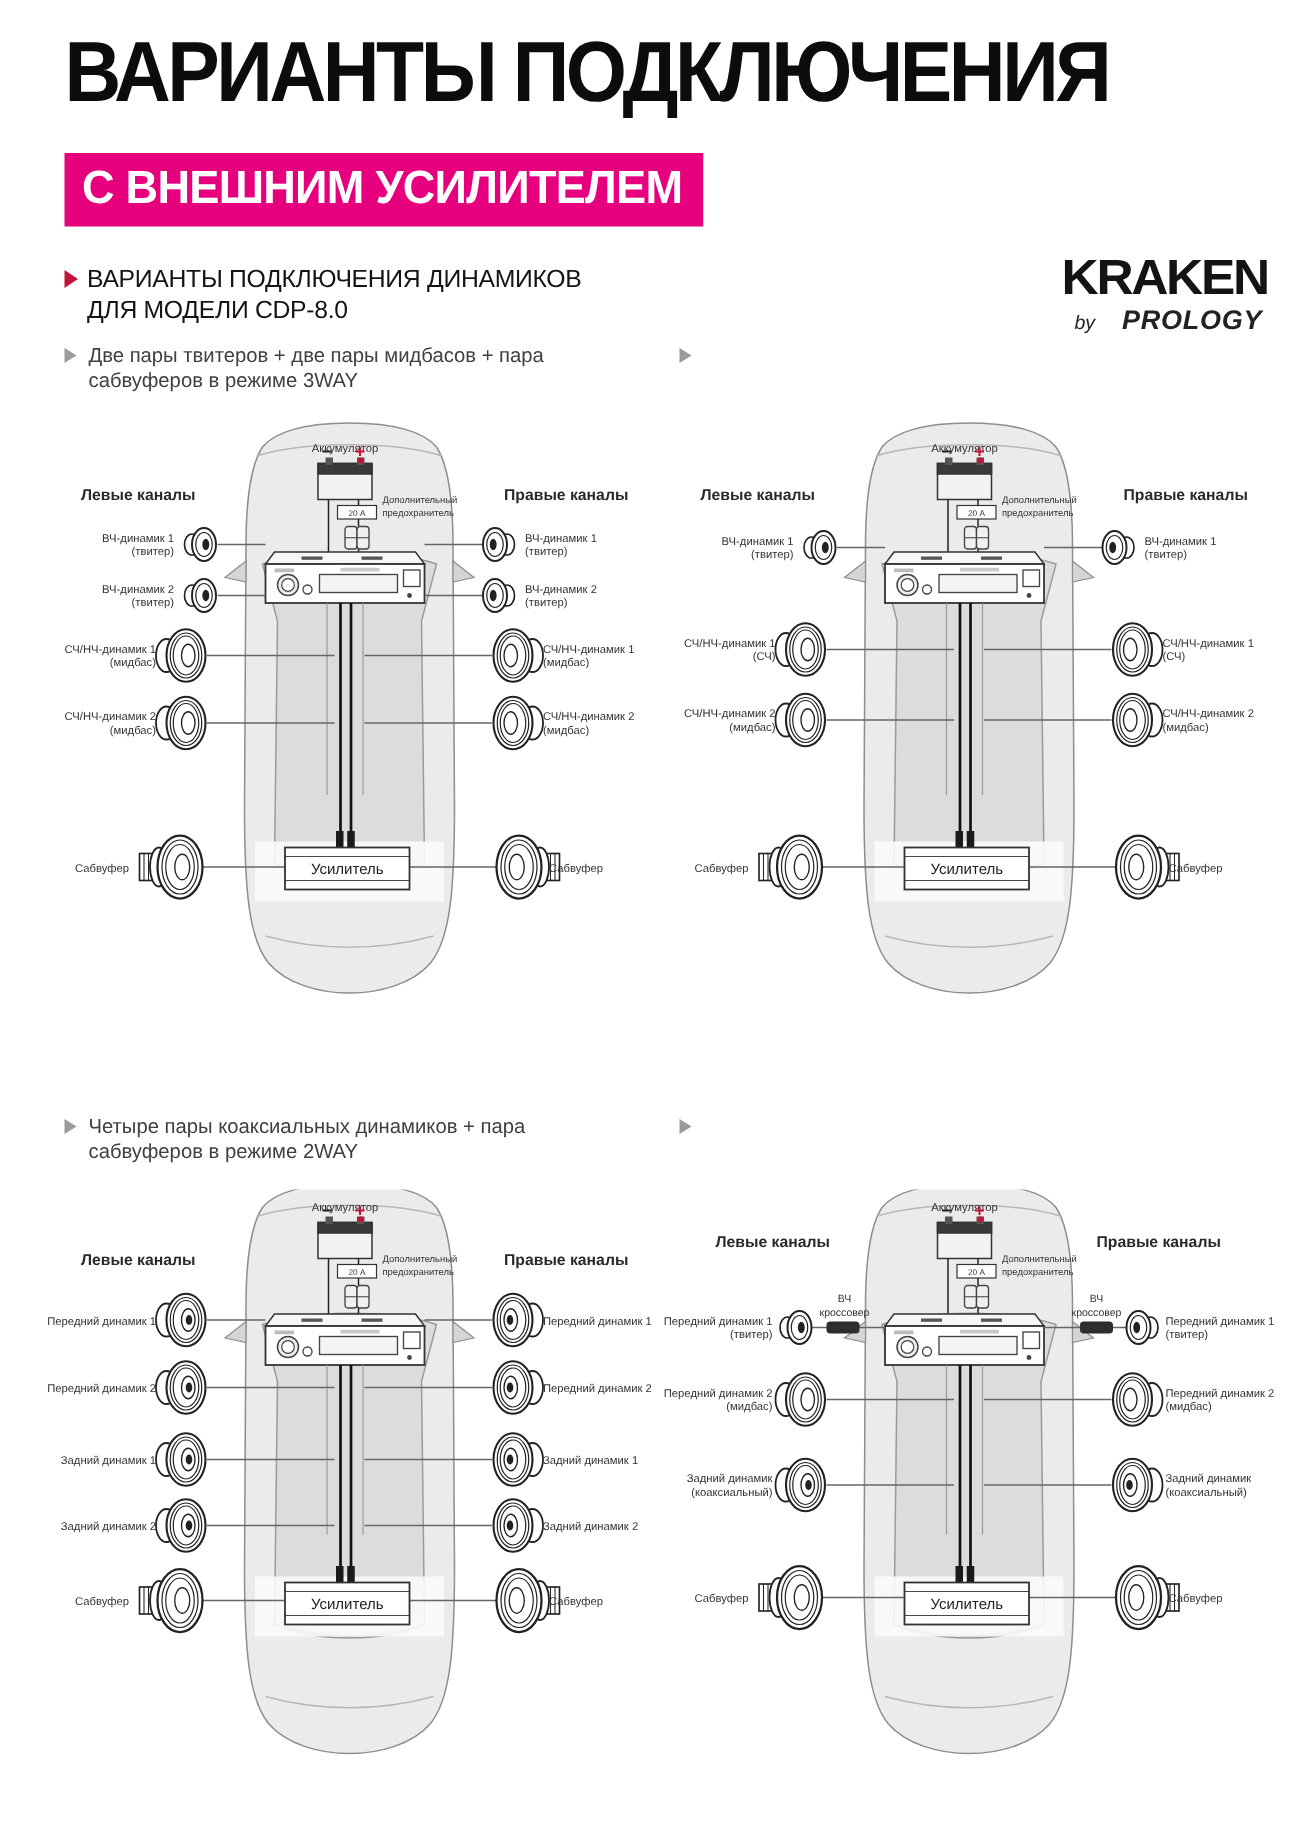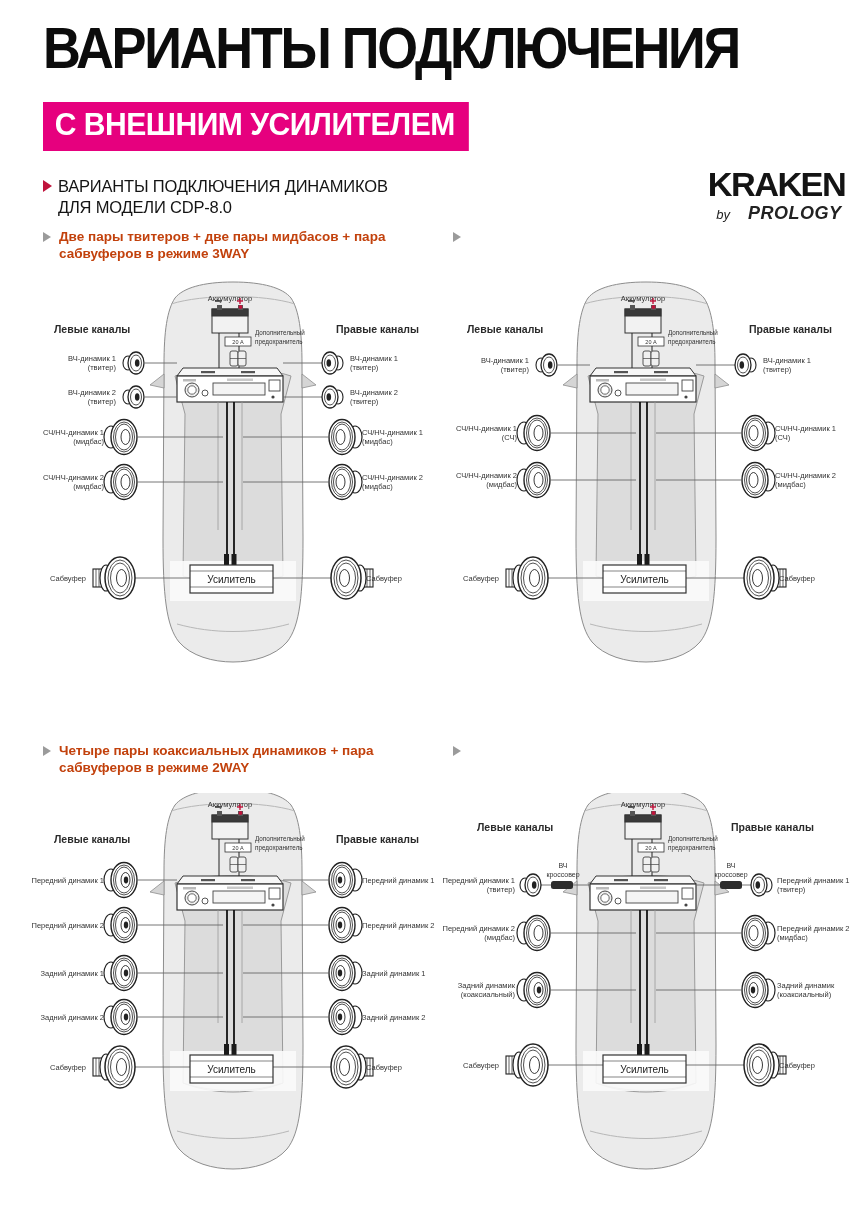--- a/index.html
+++ b/index.html
@@ -28,21 +28,21 @@
   }
   .brand{position:absolute;right:23px;top:168px;text-align:center;}
   .brand .kraken{
     font-size:33px;font-weight:700;letter-spacing:-1.5px;color:#141414;line-height:1;
     transform:scaleX(1.04);transform-origin:right top;
   }
   .brand .sub{margin-top:2px;font-size:13px;color:#222;}
   .brand .sub .by{font-weight:400;margin-right:18px;font-style:italic;}
   .brand .sub .prology{font-weight:700;font-style:italic;font-size:18px;letter-spacing:0.5px;}
   .cap{
-    position:absolute;width:390px;font-size:13.5px;font-weight:700;color:#c2410c;
+    position:absolute;width:390px;font-size:13.5px;font-weight:400;color:#404040;
     line-height:16.5px;padding-left:16px;white-space:pre-line;
   }
   .cap .cap-bullet{
     position:absolute;left:0;top:3px;width:0;height:0;
     border-top:5px solid transparent;border-bottom:5px solid transparent;
     border-left:8px solid #9b9b9b;
   }
   .dsvg{position:absolute;}
   svg text{font-family:"Liberation Sans",sans-serif;fill:#2b2b2b;}
   .hdr{font-size:10.5px;font-weight:600;fill:#2a2a2a;}

